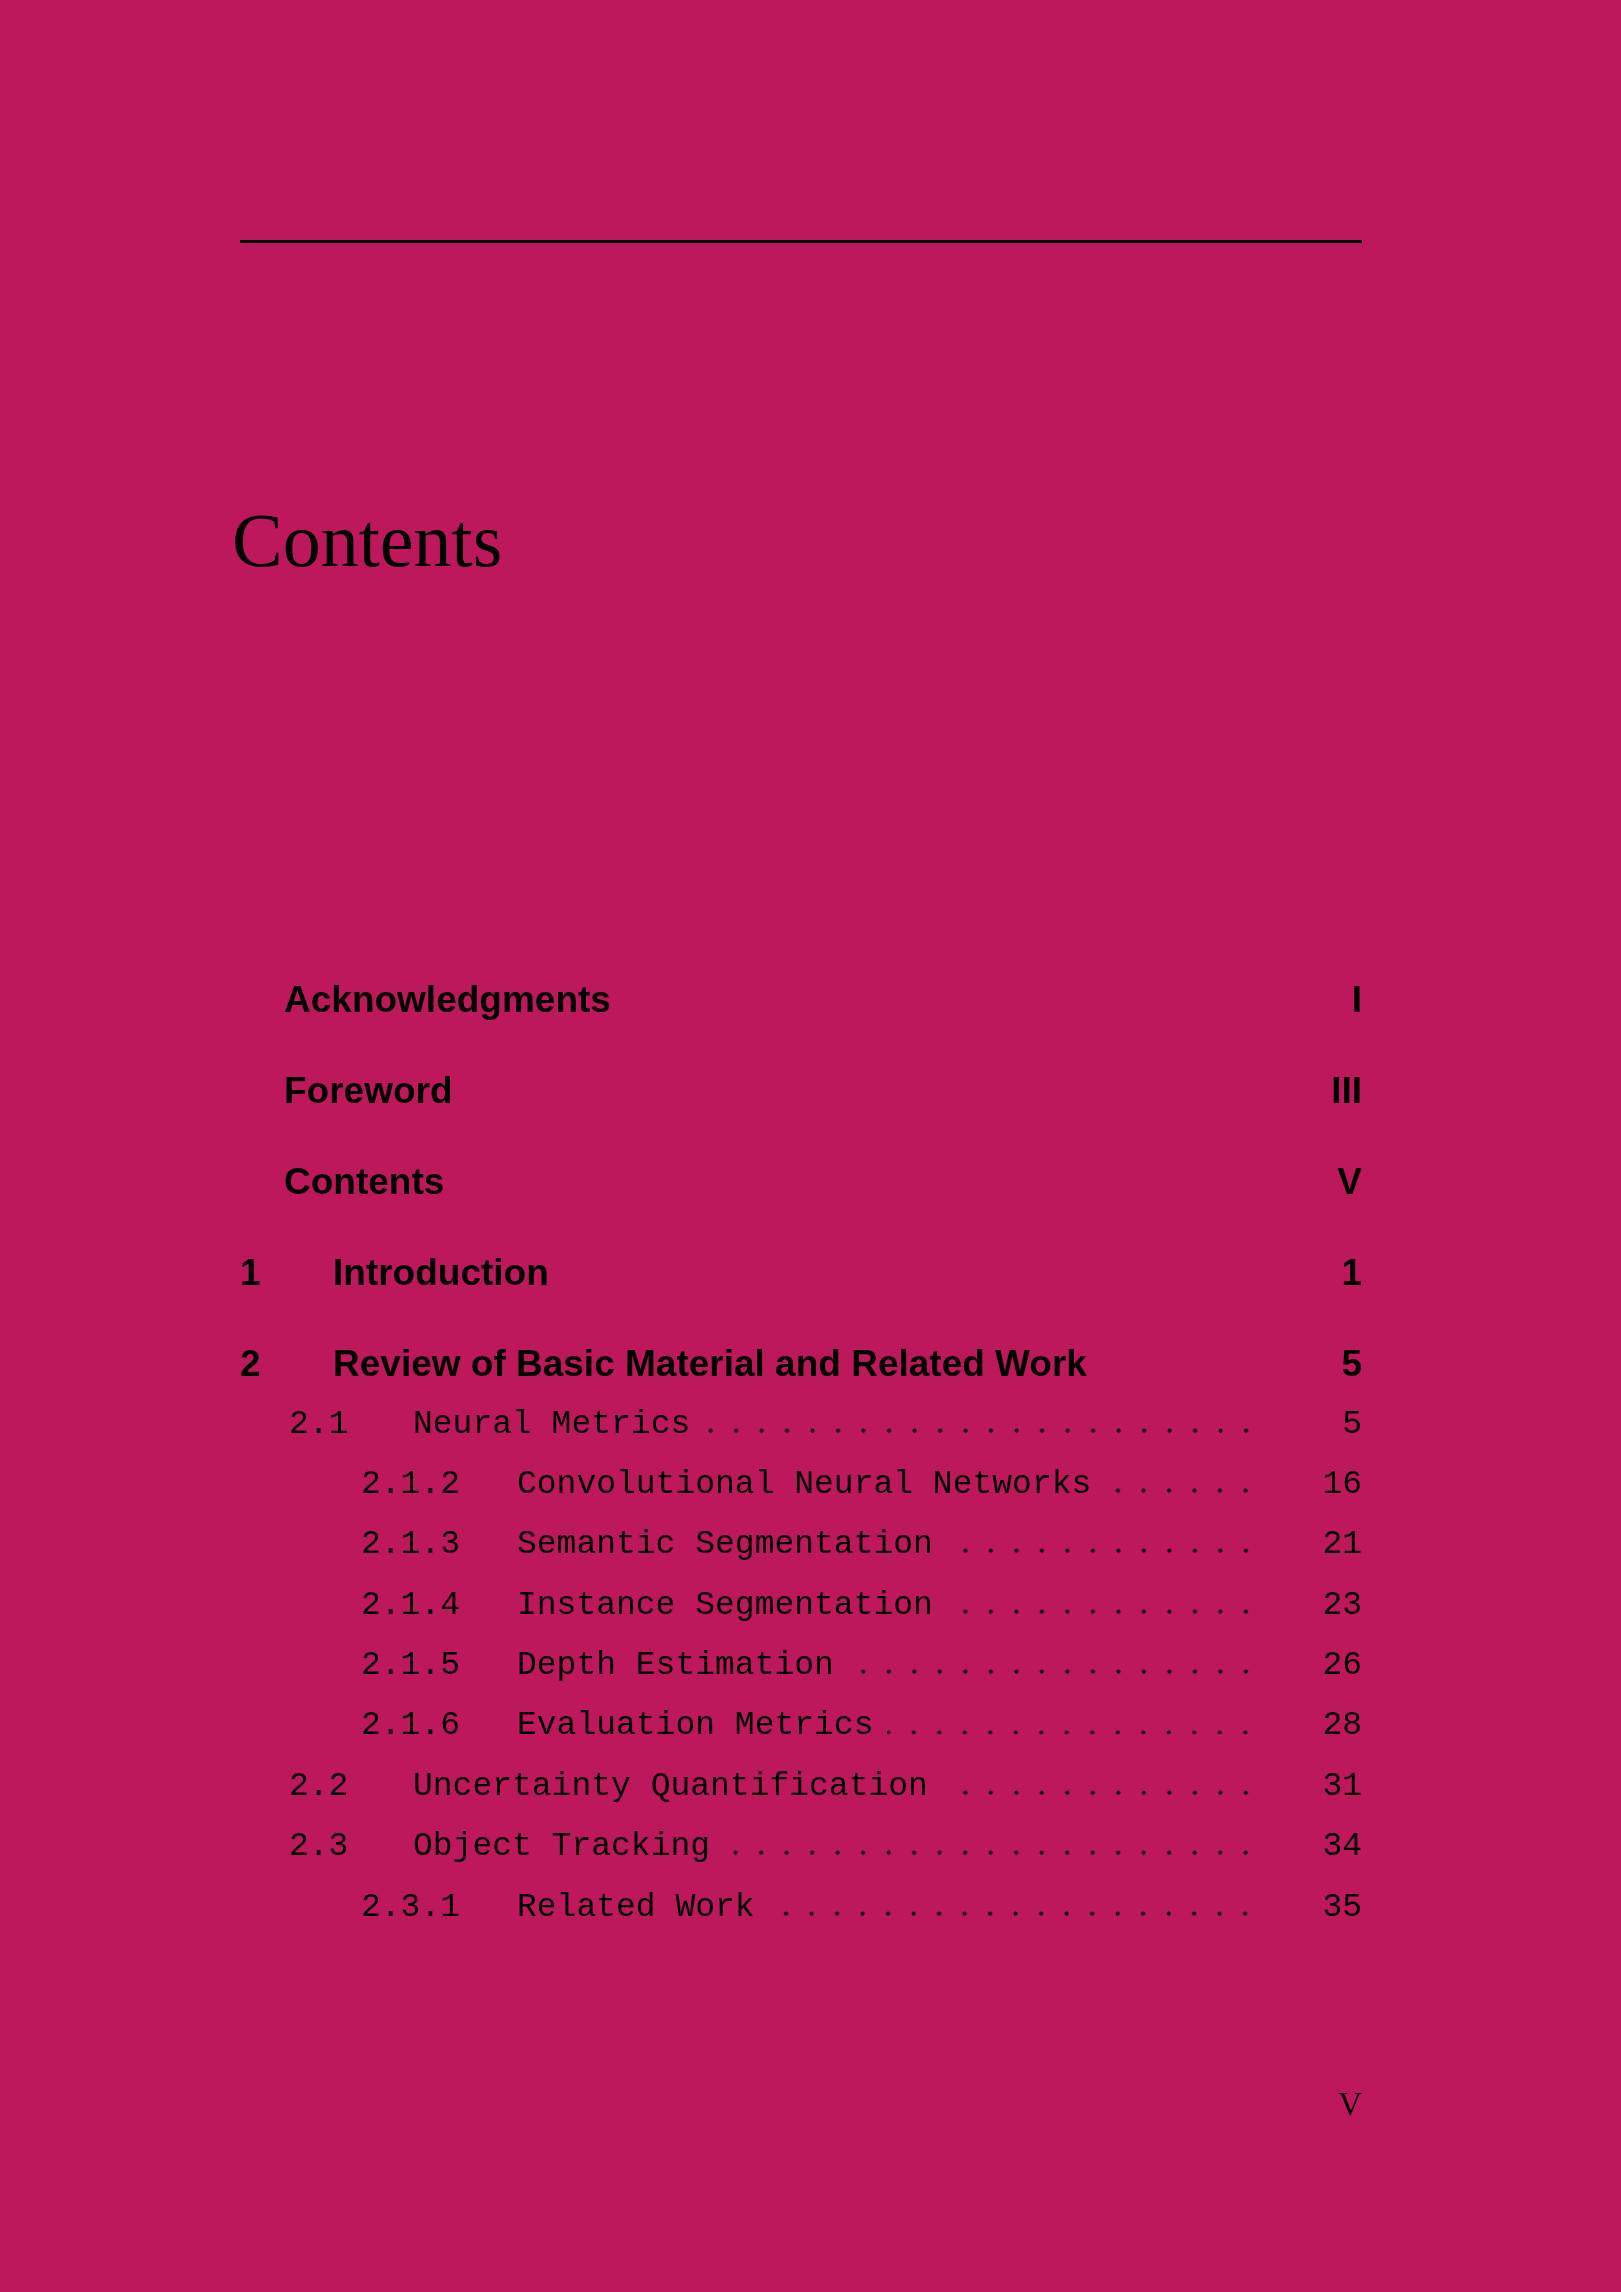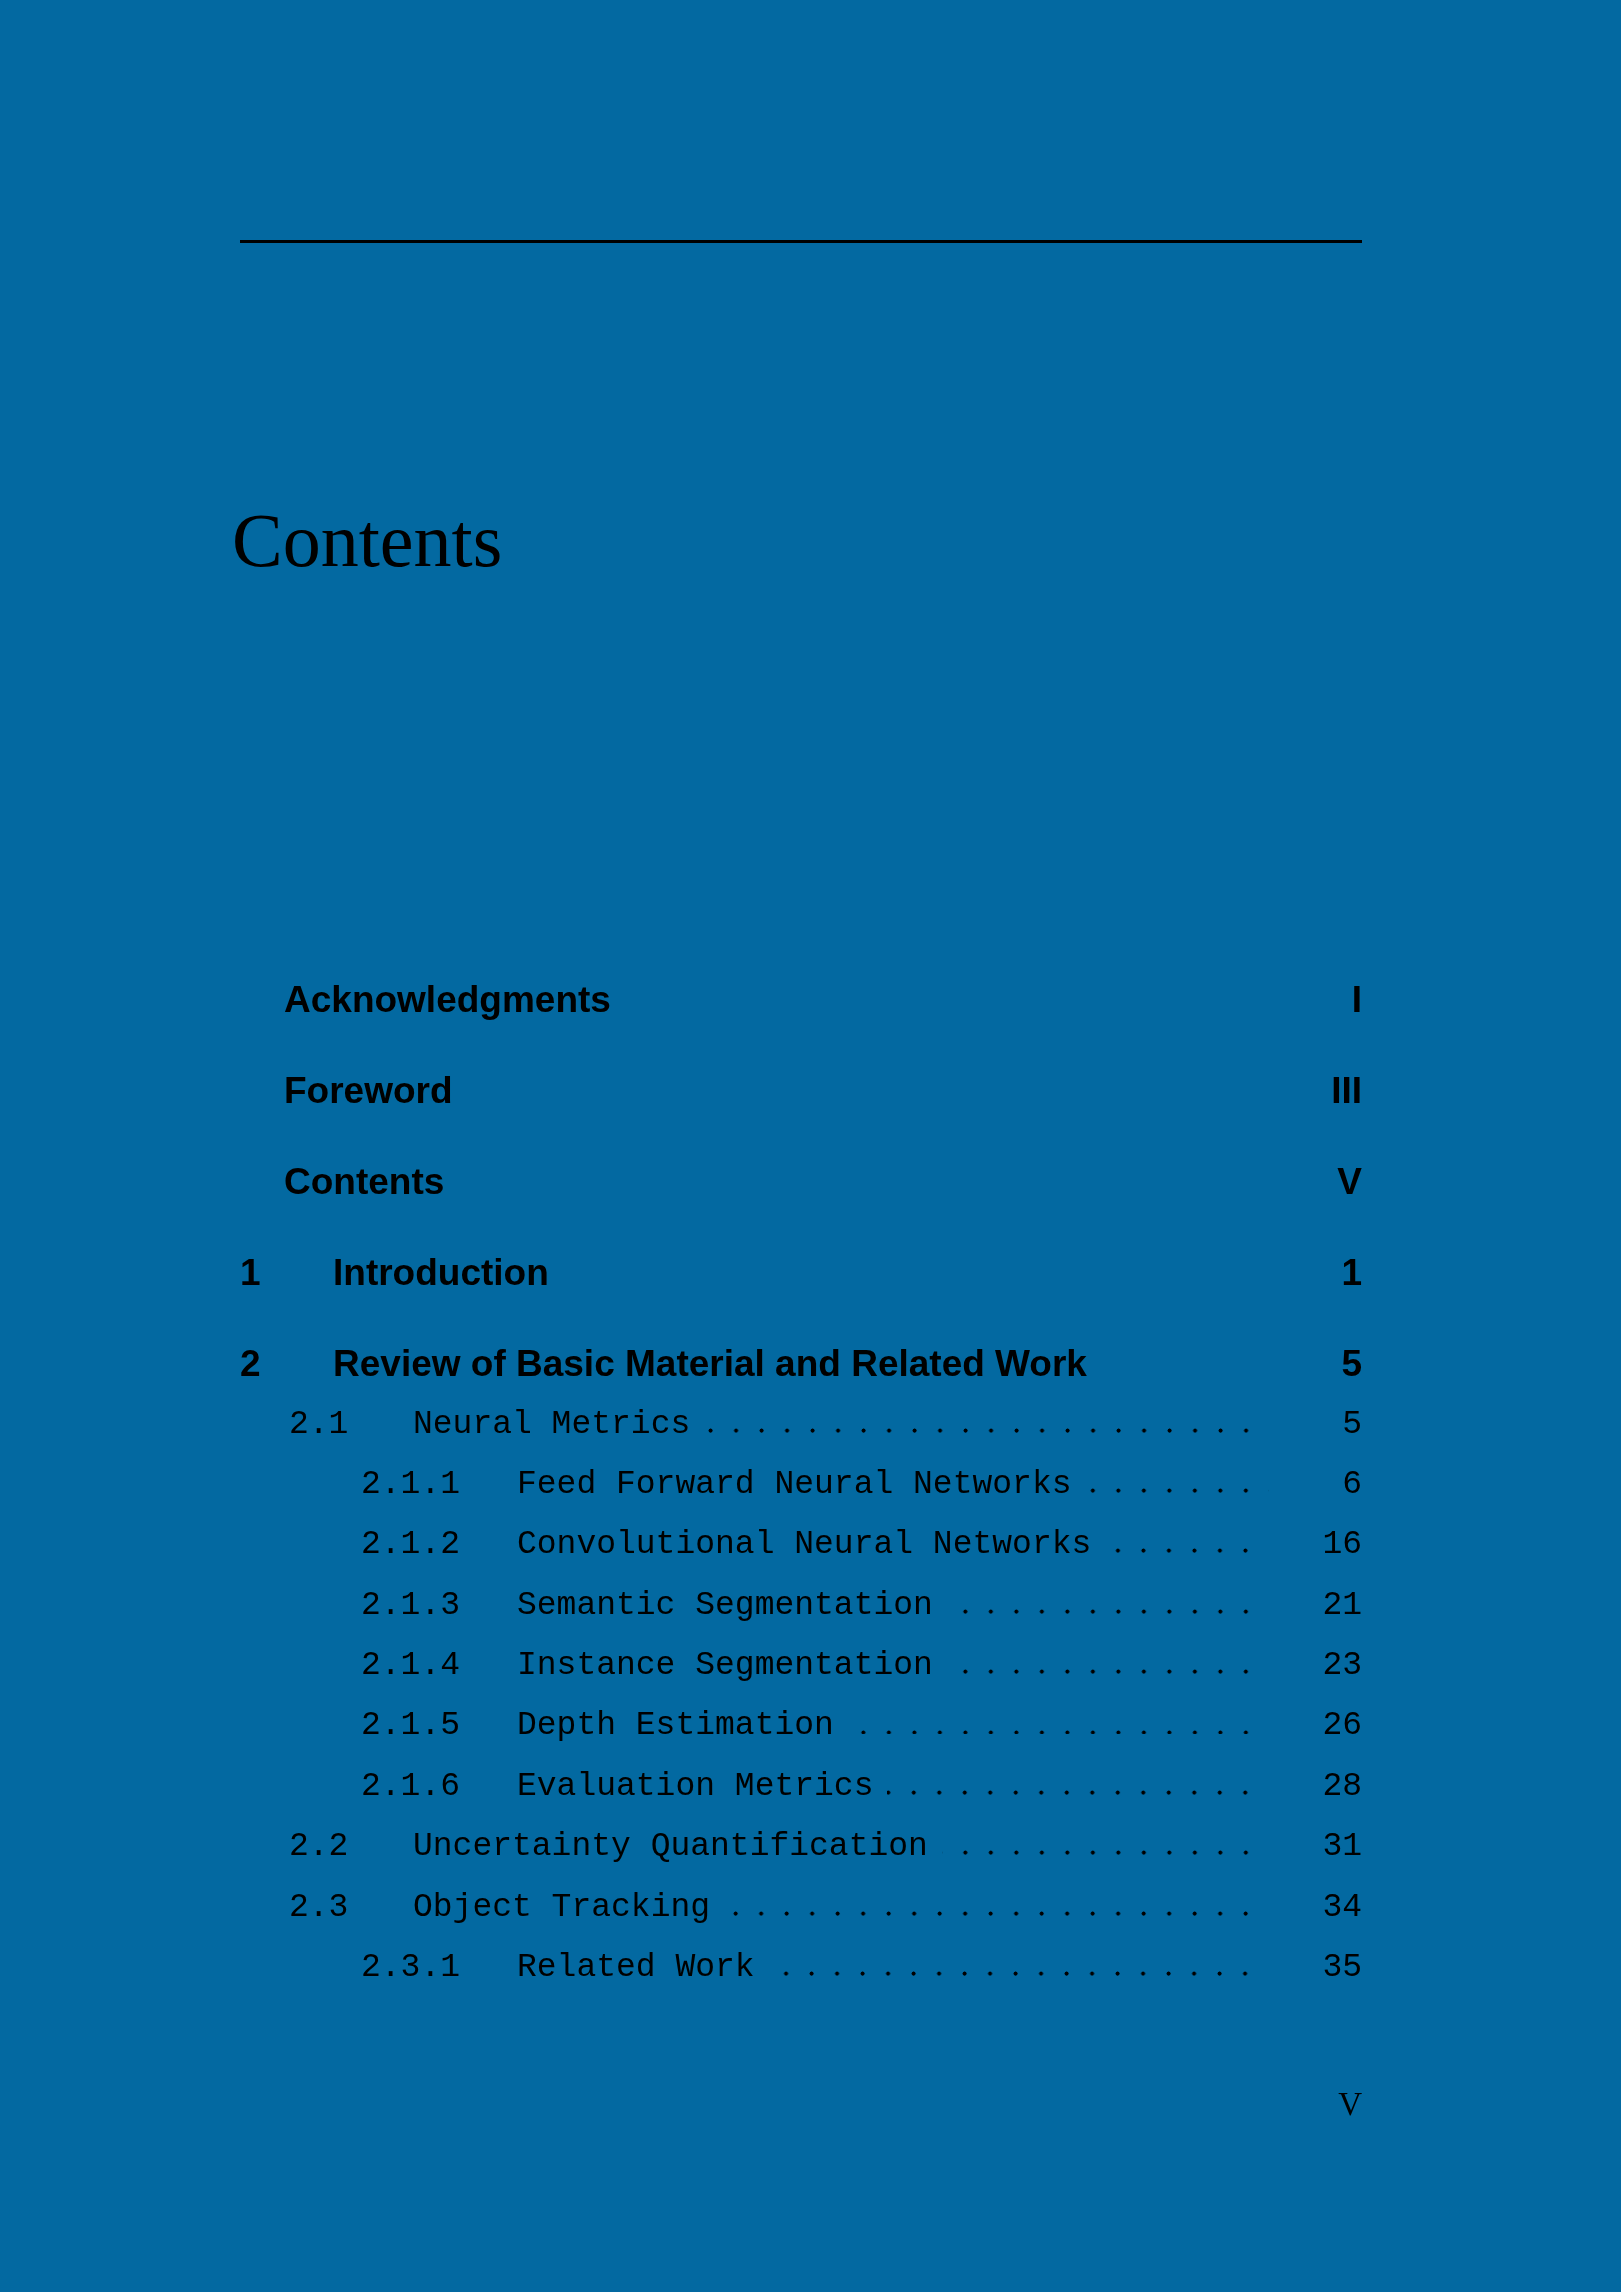--- a/index.html
+++ b/index.html
@@ -4,21 +4,21 @@
 <style>
   * { margin: 0; padding: 0; box-sizing: border-box; }
   html, body { background: #ffffff; }
   body {
     width: 1621px; height: 2293px;
     position: relative;
     font-family: "Liberation Serif", serif;
     color: #000000;
     overflow: hidden;
   }
-  .page { position: absolute; inset: 0; background: #0369a1; }
+  .page { position: absolute; inset: 0; background: #be185d; }
 
   .header-rule {
     position: absolute;
     left: 240px; top: 240px;
     width: 1122px; height: 2.9px;
     background: #000000;
   }
 
   .doc-title {
     position: absolute;
@@ -131,26 +131,20 @@
       <span class="pg">5</span>
     </div>
 
     <div class="row lv1">
       <span class="num">2.1</span>
       <span class="label">Neural Metrics</span>
       <span class="leader"></span>
       <span class="pg">5</span>
     </div>
 
-    <div class="row lv2">
-      <span class="num">2.1.1</span>
-      <span class="label">Feed Forward Neural Networks</span>
-      <span class="leader"></span>
-      <span class="pg">6</span>
-    </div>
 
     <div class="row lv2">
       <span class="num">2.1.2</span>
       <span class="label">Convolutional Neural Networks</span>
       <span class="leader"></span>
       <span class="pg">16</span>
     </div>
 
     <div class="row lv2">
       <span class="num">2.1.3</span>

